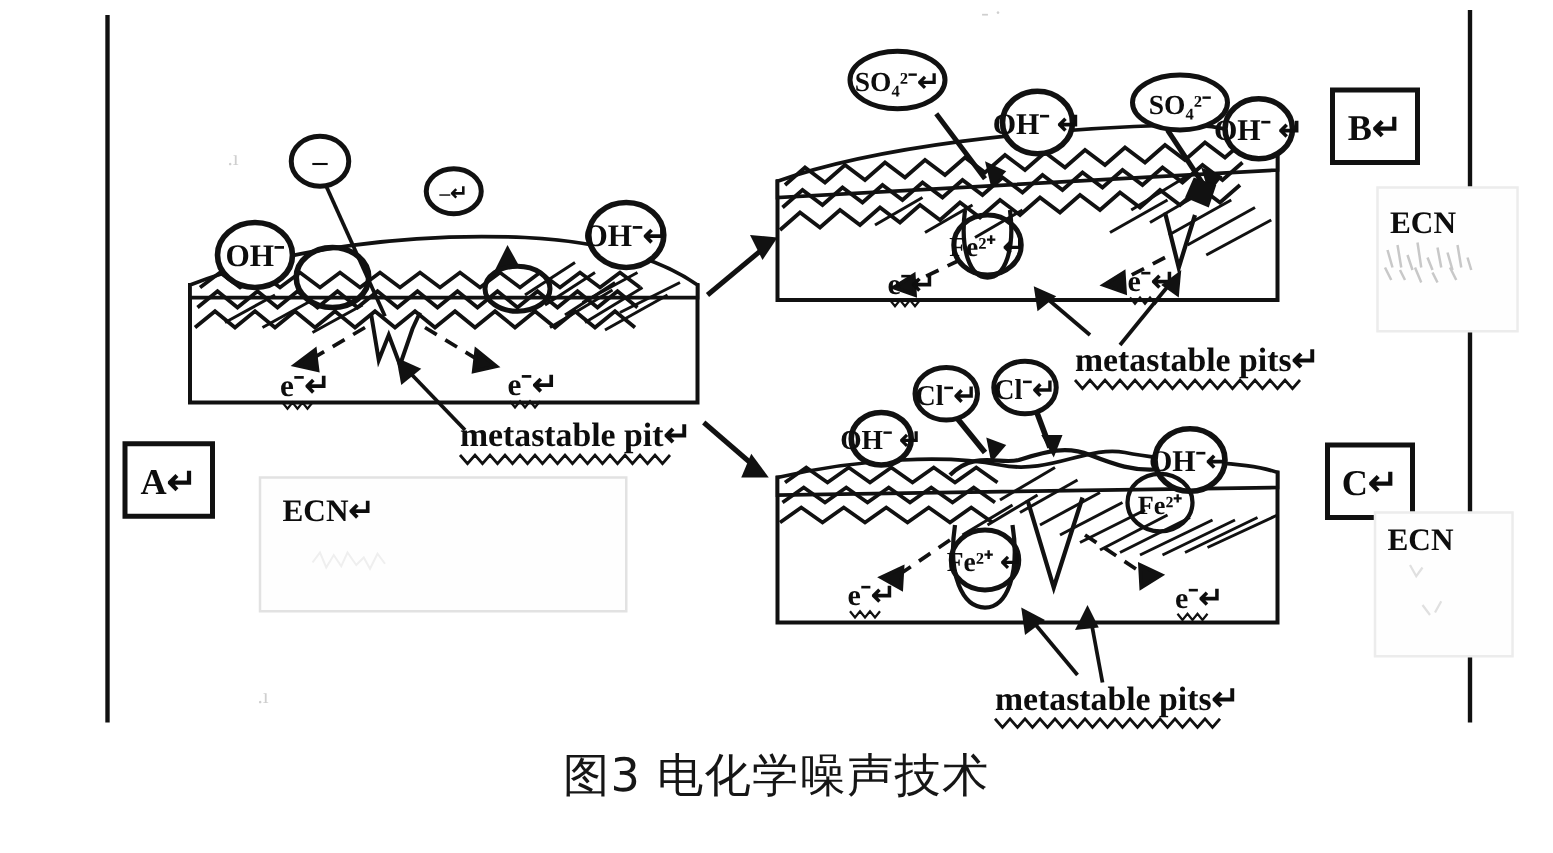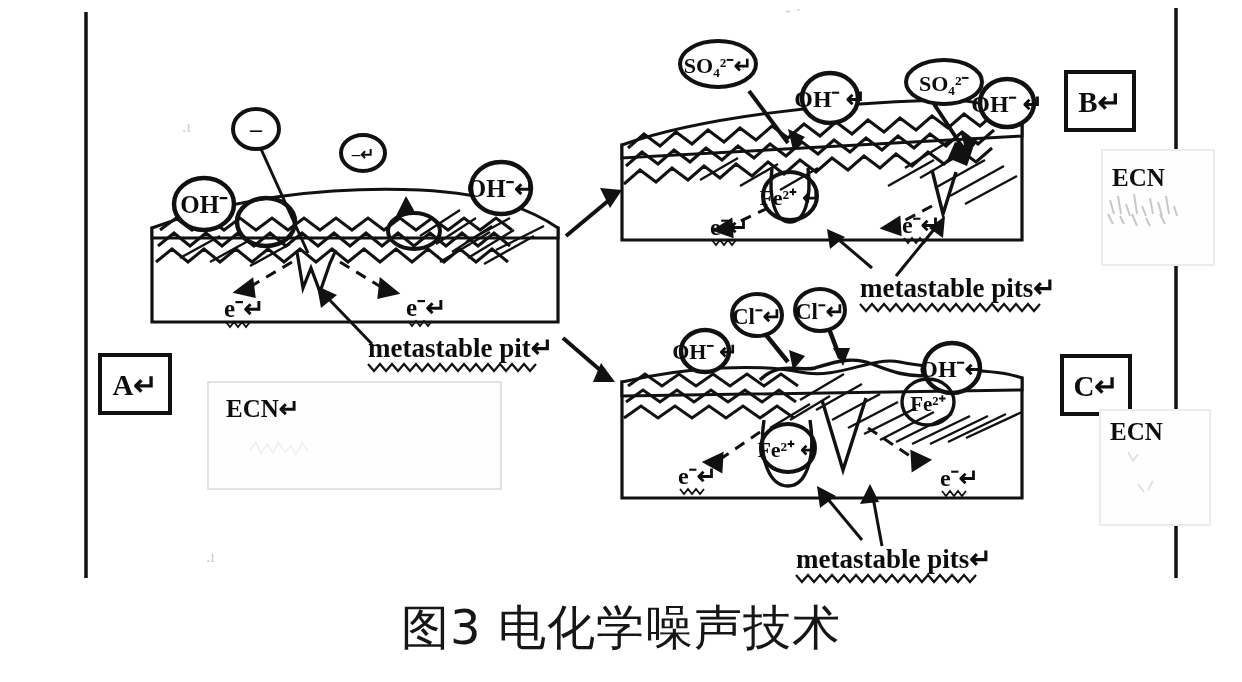--- a/index.html
+++ b/index.html
@@ -22,21 +22,21 @@
     width: 1242px;
     height: 682px;
   }
   .caption {
     position: absolute;
     left: 0;
     top: 596px;
     width: 1242px;
     text-align: center;
     font-family: "DejaVu Sans", sans-serif;
-    font-size: 48px;
+    font-size: 37px;
     font-weight: 500;
     color: #161616;
     letter-spacing: 1px;
   }
   .lbl {
     font-family: "Liberation Serif", serif;
     font-weight: bold;
     fill: #0d0d0d;
   }
   .bub {

